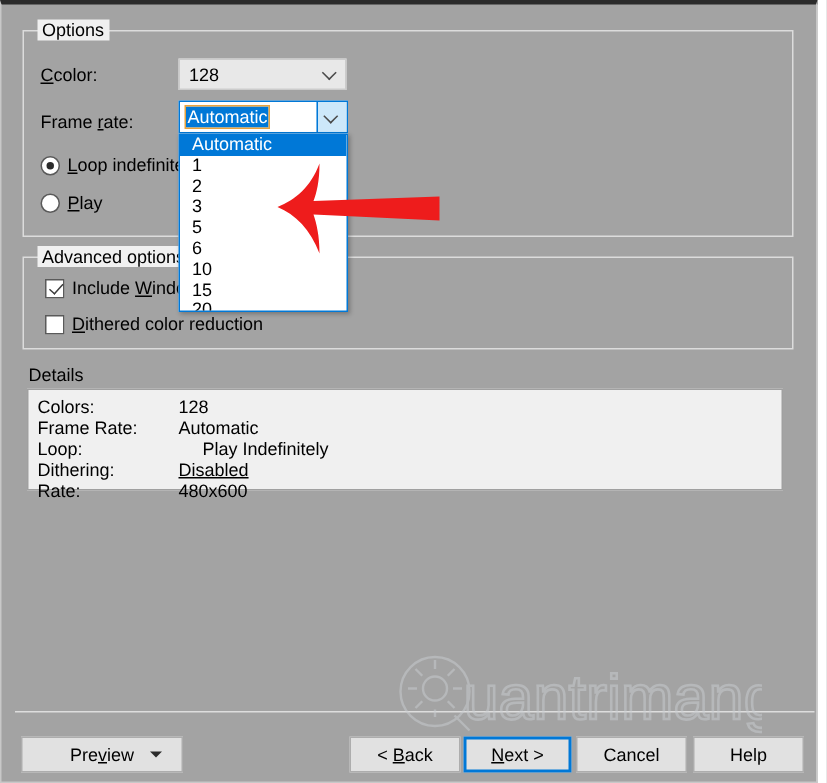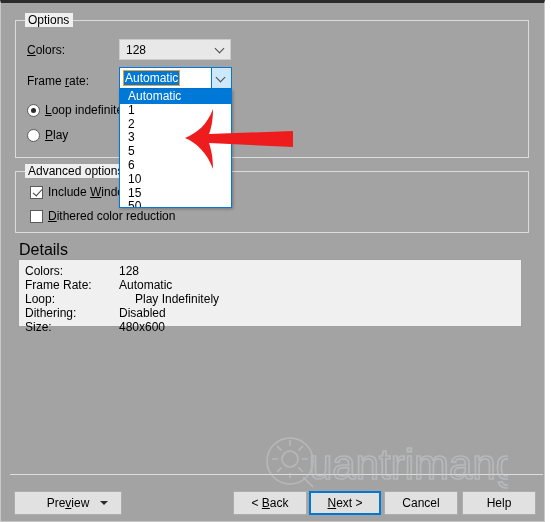--- a/index.html
+++ b/index.html
@@ -272,21 +272,21 @@
 </head>
 <body>
 
 <div id="screen">
 
   <div class="groupbox" style="left:14px; top:17px; width:514px; height:138px;">
     <div class="group-legend">Options</div>
   </div>
 
   <div class="lbl" style="left:26px; top:40px;">
-    <span class="u">C</span><span>olors:</span>
+    <span class="u">C</span><span>color:</span>
   </div>
 
   <div class="combo combo-disabled" style="left:118px; top:36px; width:112px; height:21px;">
     <div class="combo-text">128</div>
     <div class="combo-btn">
       <div class="chev"></div>
     </div>
   </div>
 
   <div class="lbl" style="left:26px; top:71px;">
@@ -319,39 +319,39 @@
   <div class="check-row" style="left:29px; top:182px;">
     <div class="cbox checked"></div>
     <span>Include <span class="u">W</span>indow</span>
   </div>
 
   <div class="check-row" style="left:29px; top:206px;">
     <div class="cbox"></div>
     <span><span class="u">D</span>ithered color reduction</span>
   </div>
 
-  <div class="lbl" style="left:18px; top:240px; font-size:16px;">Details</div>
+  <div class="lbl" style="left:18px; top:240px; font-size:12px;">Details</div>
 
   <div class="detail-panel" style="left:17px; top:256px; width:504px; height:68px;">
   </div>
 
   <div>
     <div class="detail-row" style="left:24px; top:261px;">Colors:</div>
     <div class="detail-row" style="left:118px; top:261px;">128</div>
 
     <div class="detail-row" style="left:24px; top:275px;">Frame Rate:</div>
     <div class="detail-row" style="left:118px; top:275px;">Automatic</div>
 
     <div class="detail-row" style="left:24px; top:289px;">Loop:</div>
     <div class="detail-row" style="left:118px; top:289px;margin-left:16px;">Play Indefinitely</div>
 
     <div class="detail-row" style="left:24px; top:303px;">Dithering:</div>
-    <div class="detail-row" style="left:118px; top:303px;">Disabled</div>
-
-    <div class="detail-row" style="left:24px; top:317px;">Size:</div>
+    <div class="detail-row" style="left:118px; top:303px;text-decoration:underline;">Disabled</div>
+
+    <div class="detail-row" style="left:24px; top:317px;">Rate:</div>
     <div class="detail-row" style="left:118px; top:317px;">480x600</div>
   </div>
 
   <div class="watermark">
     <svg width="245" height="56" viewBox="0 0 245 56" xmlns="http://www.w3.org/2000/svg">
       <g fill="none" stroke="#c9cdd1" stroke-width="1.6">
         <circle cx="27" cy="26" r="23"></circle>
         <path d="M40 42 L50 52"></path>
         <circle cx="27" cy="24" r="8"></circle>
         <path d="M27 11 L27 5 M27 43 L27 38 M15 24 L9 24 M45 24 L39 24
@@ -387,21 +387,21 @@
 
   <div class="droplist" style="left:118px; top:86px; width:113px; height:119px;">
     <div class="dropitem highlight">Automatic</div>
     <div class="dropitem">1</div>
     <div class="dropitem">2</div>
     <div class="dropitem">3</div>
     <div class="dropitem">5</div>
     <div class="dropitem">6</div>
     <div class="dropitem">10</div>
     <div class="dropitem">15</div>
-    <div class="dropitem">50</div>
+    <div class="dropitem">20</div>
   </div>
 
   <div class="arrow">
     <svg width="112" height="64" viewBox="0 0 112 64" xmlns="http://www.w3.org/2000/svg">
       <path d="M2 31
                C 14 26, 24 18, 30 2
                C 30 14, 28 22, 26 27
                L 110 24
                L 110 40
                L 26 36

